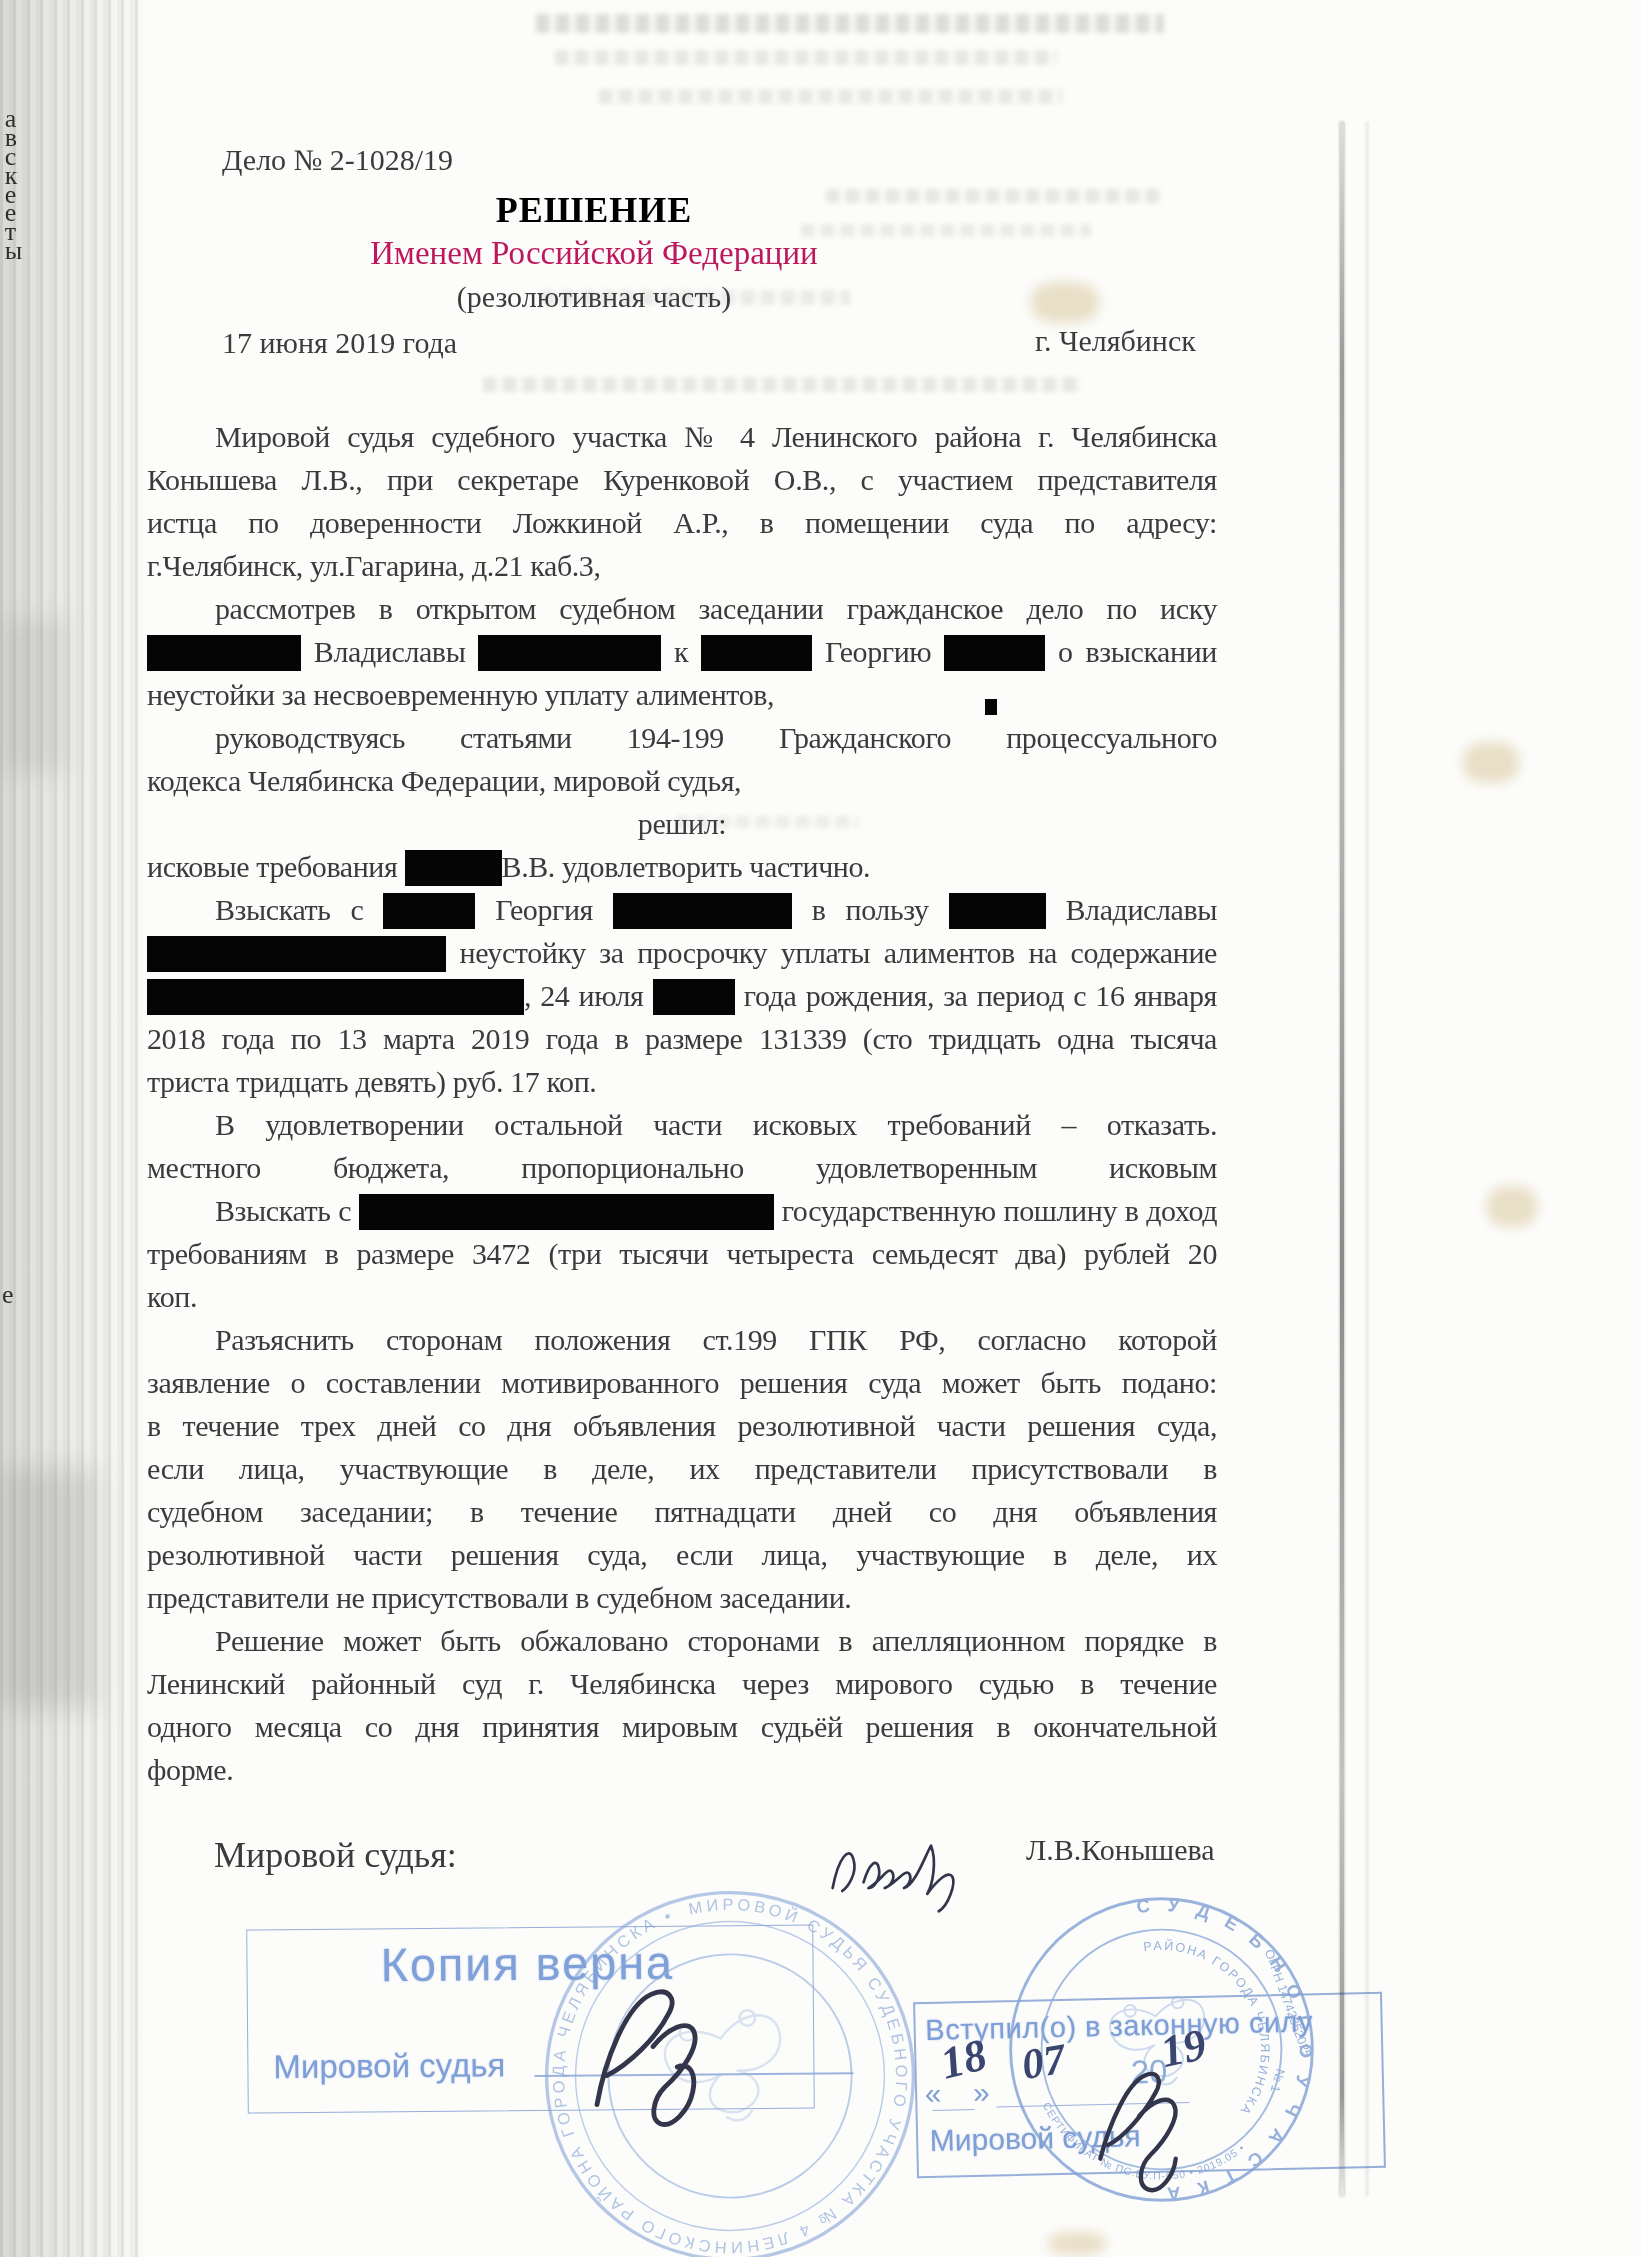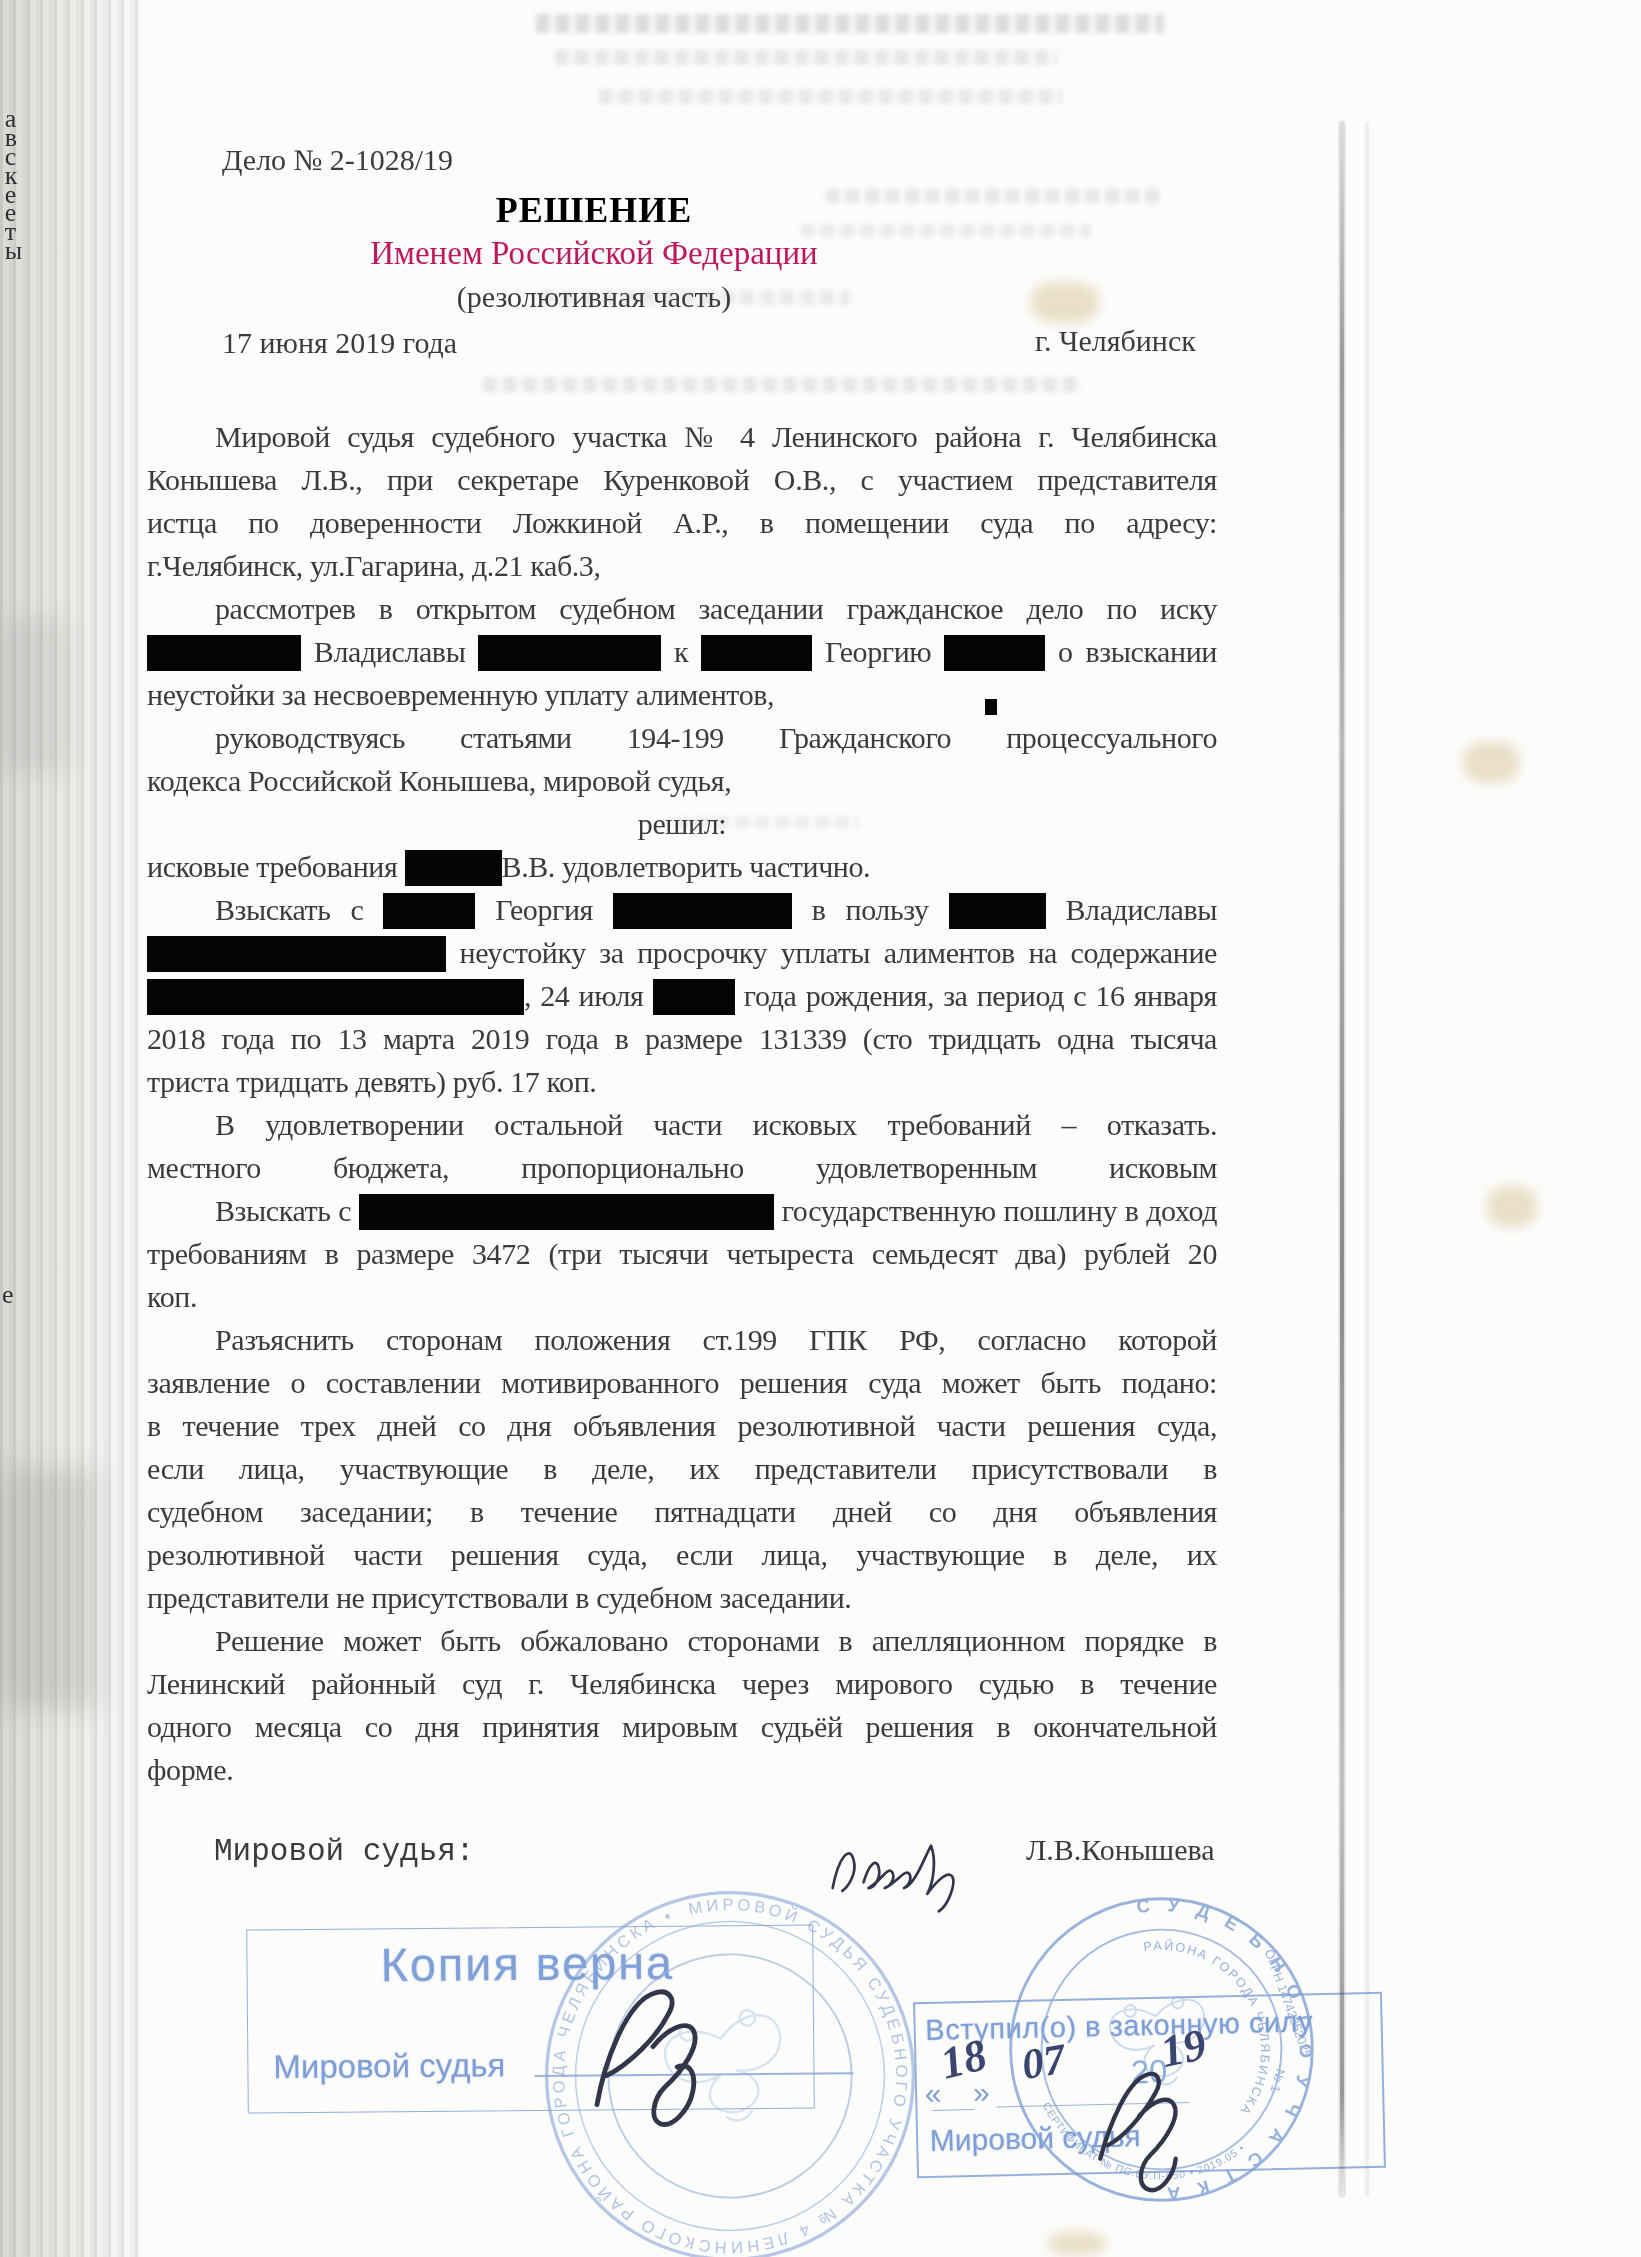--- a/index.html
+++ b/index.html
@@ -32,21 +32,21 @@
   .city{position:absolute;left:1035px;top:324px;font-size:30px;z-index:2;}
   
   .doc-body{position:absolute;left:147px;top:415px;width:1070px;z-index:2;}
   .line{line-height:43px;font-size:30px;letter-spacing:-0.4px;height:43px;}
   .just{text-align:justify;text-align-last:justify;}
   .left{text-align:left;}
   .cent{text-align:center;text-align-last:center;}
   .ind{text-indent:68px;}
   .redact{display:inline-block;height:36px;background:#050505;vertical-align:-8.7px;}
   
-  .sig-label{left:214px;top:1834px;font-size:31px;z-index:2;font-family:Liberation Mono, monospace;}
+  .sig-label{left:214px;top:1834px;font-size:36px;z-index:2;}
   .sig-name{left:1026px;top:1833px;font-size:30px;z-index:2;}
   .ink{stroke:#33364a;fill:none;stroke-linecap:round;stroke-linejoin:round;}
   
   .stamp-rect{position:absolute;border:2.9px solid rgba(130,160,212,.85);z-index:3;
       font-family:"Liberation Sans",sans-serif;color:#7d9ed6;}
   .copy-rect{left:247px;top:1927px;width:565px;height:182px;transform:rotate(-.5deg);border-width:1.9px;}
   .copy-title{position:absolute;left:133px;top:7.7px;font-size:47px;letter-spacing:1.9px;color:#7fa0d8;text-shadow:0 0 1.9px rgba(127,160,216,.6);}
   .copy-signer{position:absolute;left:25px;top:118px;font-size:33px;text-shadow:0 0 1.9px rgba(127,160,216,.5);}
   .copy-line{position:absolute;left:286px;top:147px;width:319px;border-bottom:2.9px solid rgba(130,160,212,.8);}
   .legal-rect{left:915px;top:1997px;width:465px;height:172px;transform:rotate(-1.3deg);}
@@ -106,21 +106,21 @@
 
   <div class="doc-body">
       <div class="line just ind">Мировой судья судебного участка № 4 Ленинского района г. Челябинска</div>
       <div class="line just">Конышева Л.В., при секретаре Куренковой О.В., с участием представителя</div>
       <div class="line just">истца по доверенности Ложкиной А.Р., в помещении суда по адресу:</div>
       <div class="line left">г.Челябинск, ул.Гагарина, д.21 каб.3,</div>
       <div class="line just ind">рассмотрев в открытом судебном заседании гражданское дело по иску</div>
       <div class="line just"><span class="redact" style="width: 154px;"></span> Владиславы <span class="redact" style="width: 183px;"></span> к <span class="redact" style="width: 111px;"></span> Георгию <span class="redact" style="width: 101px;"></span> о взыскании</div>
       <div class="line left">неустойки за несвоевременную уплату алиментов,</div>
       <div class="line just ind">руководствуясь статьями 194-199 Гражданского процессуального</div>
-      <div class="line left">кодекса Российской Конышева, мировой судья,</div>
+      <div class="line left">кодекса Челябинска Федерации, мировой судья,</div>
       <div class="line cent">решил:</div>
       <div class="line left">исковые требования <span class="redact" style="width: 97px;"></span>В.В. удовлетворить частично.</div>
       <div class="line just ind">Взыскать с <span class="redact" style="width: 92px;"></span> Георгия <span class="redact" style="width: 179px;"></span> в пользу <span class="redact" style="width: 97px;"></span> Владиславы</div>
       <div class="line just"><span class="redact" style="width: 299px;"></span> неустойку за просрочку уплаты алиментов на содержание</div>
       <div class="line just"><span class="redact" style="width: 377px;"></span>, 24 июля <span class="redact" style="width: 82px;"></span> года рождения, за период с 16 января</div>
       <div class="line just">2018 года по 13 марта 2019 года в размере 131339 (сто тридцать одна тысяча</div>
       <div class="line left">триста тридцать девять) руб. 17 коп.</div>
       <div class="line just ind">В удовлетворении остальной части исковых требований – отказать.</div>
       <div class="line just">местного бюджета, пропорционально удовлетворенным исковым</div>
       <div class="line just ind">Взыскать с <span class="redact" style="width: 415px;"></span> государственную пошлину в доход</div>

